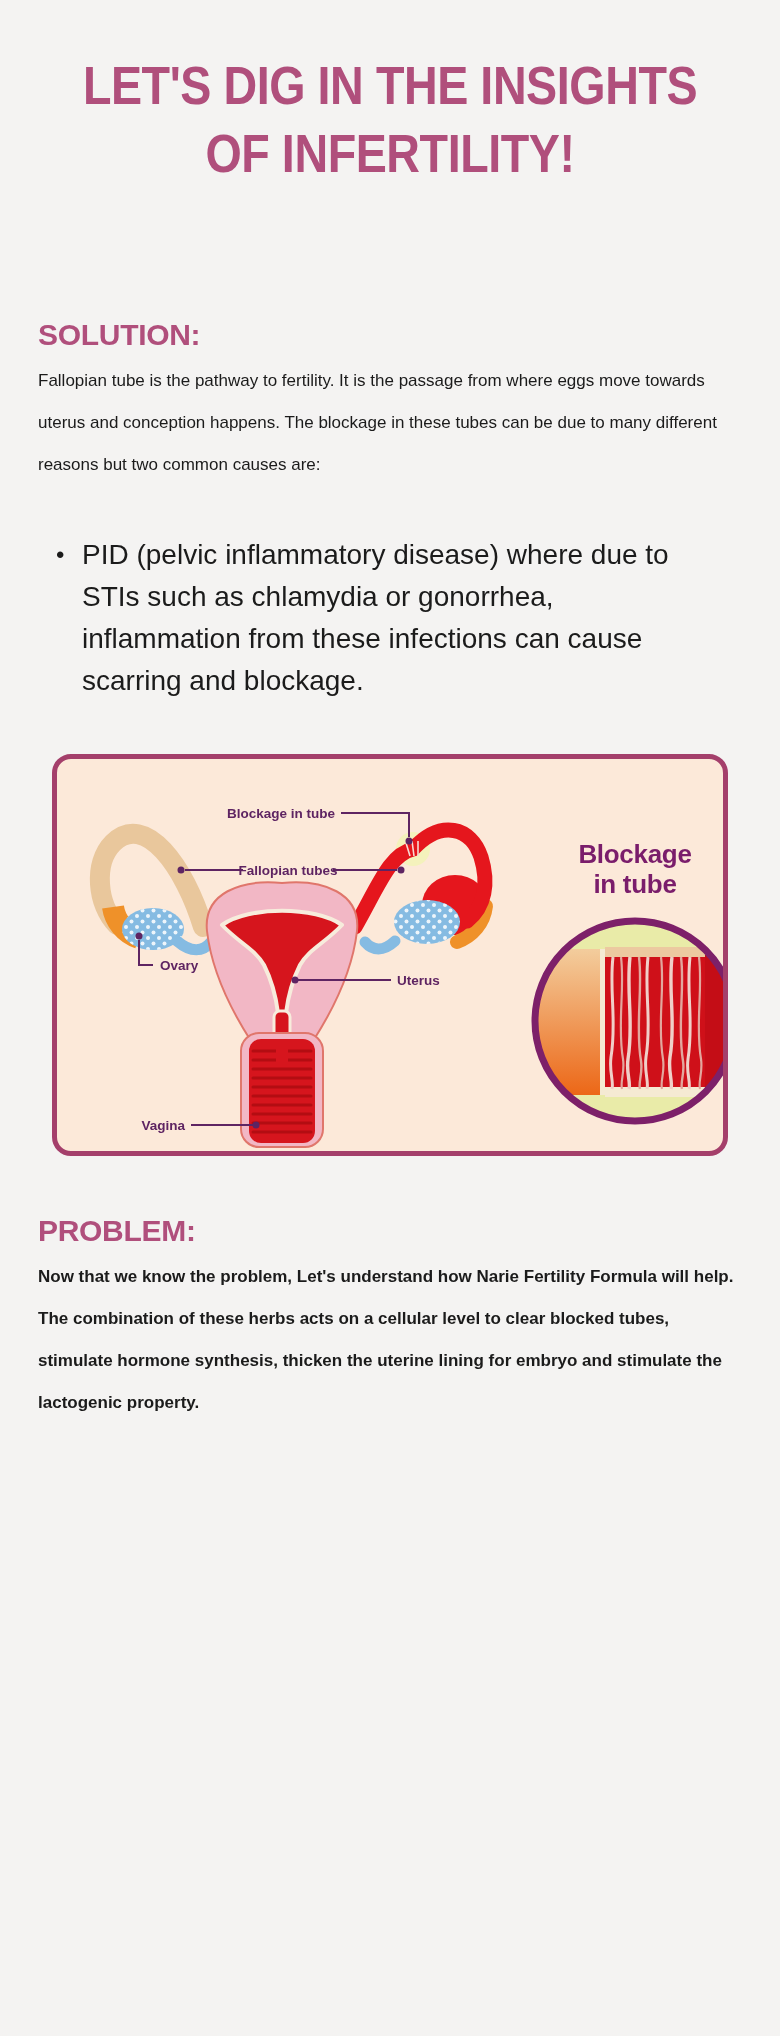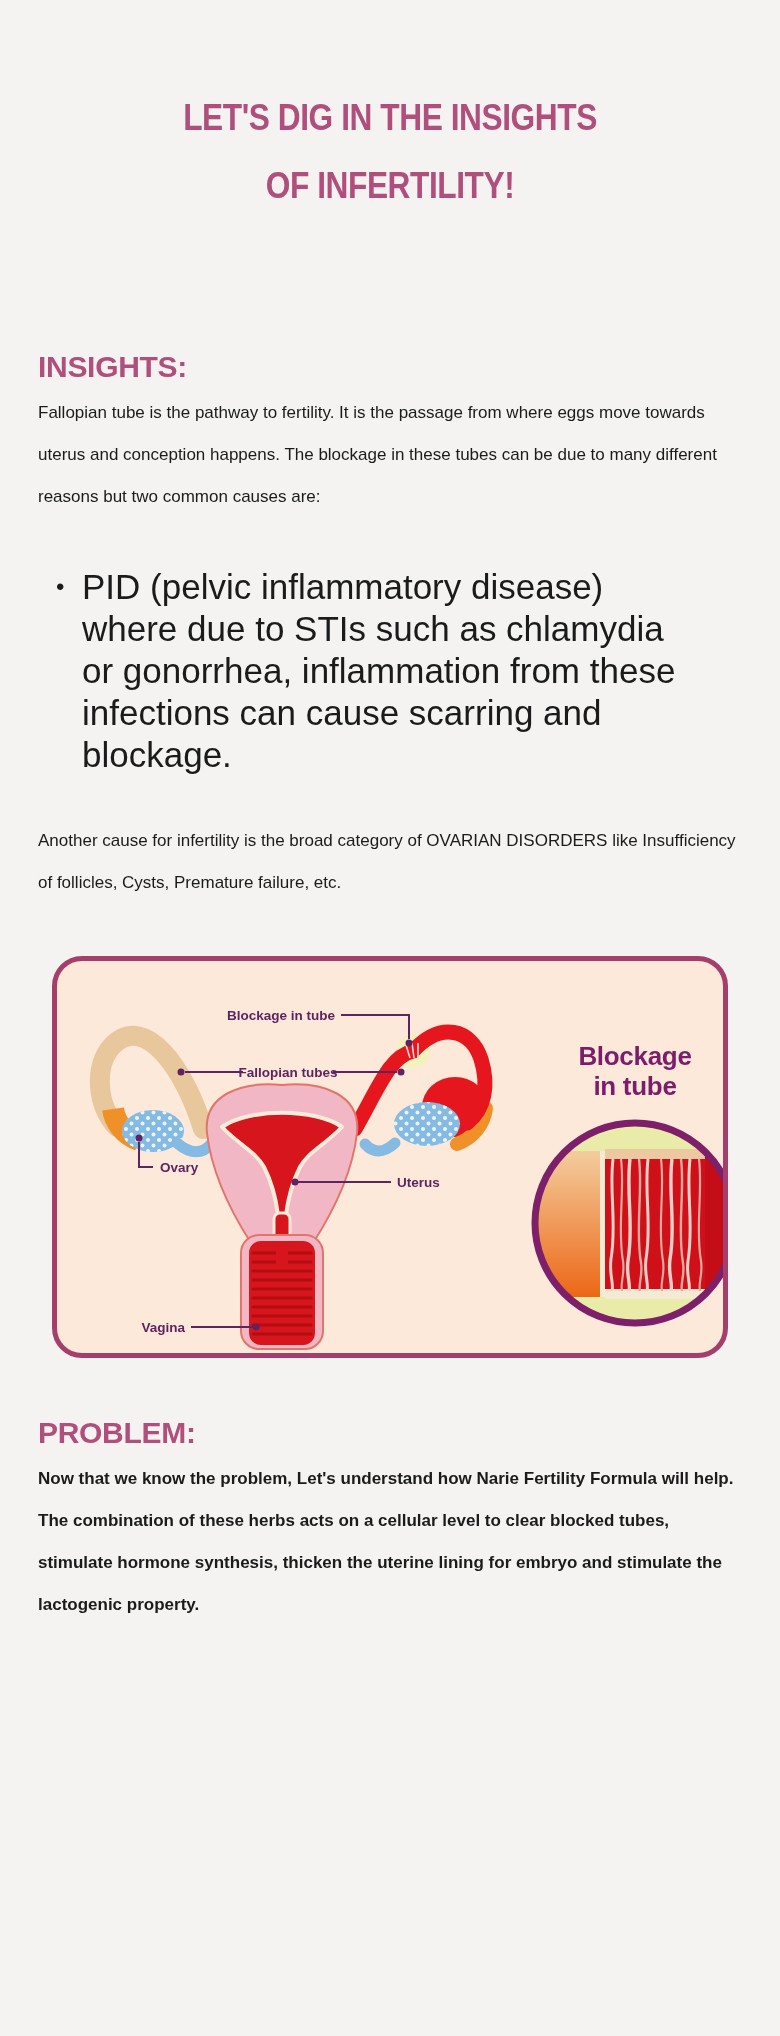--- a/index.html
+++ b/index.html
@@ -14,25 +14,25 @@
   *{margin:0;padding:0;box-sizing:border-box;}
   html,body{width:780px;}
   body{
     height:2036px;
     background:var(--page-bg);
     font-family:"Liberation Sans","DejaVu Sans",sans-serif;
     color:var(--text);
     overflow:hidden;
   }
   .title{
-    margin-top:84px;
+    margin-top:52px;
     text-align:center;
     color:var(--accent);
     font-weight:800;
-    font-size:36px;
+    font-size:53px;
     line-height:68px;
     letter-spacing:-0.5px;
   }
   .title .tline{
     display:block;
     transform:scaleX(0.88);
     transform-origin:50% 50%;
     white-space:nowrap;
   }
   .content{
@@ -55,40 +55,40 @@
     max-width:700px;
     color:var(--text);
   }
   ul.bullets{
     list-style:none;
     margin-top:48px;
     padding-left:44px;
   }
   ul.bullets li{
     position:relative;
-    font-size:35px;
+    font-size:28px;
     line-height:42px;
     max-width:622px;
   }
   ul.bullets li::before{
     content:"•";
     position:absolute;
     left:-26px;
     top:0;
     font-size:24px;
     color:var(--text);
   }
   .para.outro{margin-top:44px;}
   .diagram-card{
     margin:52px auto 0 auto;
     width:676px;
     height:402px;
     background:var(--card-bg);
     border:5px solid var(--card-border);
-    border-radius:30px;
+    border-radius:19px;
     overflow:hidden;
   }
   .diagram-card svg{display:block;width:703px;height:392px;}
   svg text{
     font-family:"Liberation Sans","DejaVu Sans",sans-serif;
     font-size:13.5px;
     font-weight:700;
     fill:var(--label);
   }
   svg text.inset-title{
@@ -102,29 +102,28 @@
 </head>
 <body>
 
 <h1 class="title">
   <span class="tline">LET'S DIG IN THE INSIGHTS</span>
   <span class="tline">OF INFERTILITY!</span>
 </h1>
 
 <div class="content">
 
-  <h2 class="section-heading">INSIGHTS:</h2>
+  <h2 class="section-heading">SOLUTION:</h2>
 
   <p class="para">Fallopian tube is the pathway to fertility. It is the passage from where eggs move towards uterus and conception happens. The blockage in these tubes can be due to many different reasons but two common causes are:</p>
 
   <ul class="bullets">
       <li>PID (pelvic inflammatory disease) where due to STIs such as chlamydia or gonorrhea, inflammation from these infections can cause scarring and blockage.</li>
     </ul>
 
-  <p class="para outro">Another cause for infertility is the broad category of OVARIAN DISORDERS like Insufficiency of follicles, Cysts, Premature failure, etc.</p>
 
   <div class="diagram-card">
     <svg viewBox="0 0 703 392" aria-hidden="true">
       <defs>
         <pattern id="ovdots" width="11" height="11" patternUnits="userSpaceOnUse">
           <circle cx="3" cy="3" r="2" fill="#ffffff" opacity="0.85"></circle>
           <circle cx="8.5" cy="8.5" r="2" fill="#ffffff" opacity="0.85"></circle>
         </pattern>
         <linearGradient id="wallgrad" x1="0" y1="0" x2="0" y2="1">
           <stop offset="0" stop-color="#f3cd9d"></stop>

